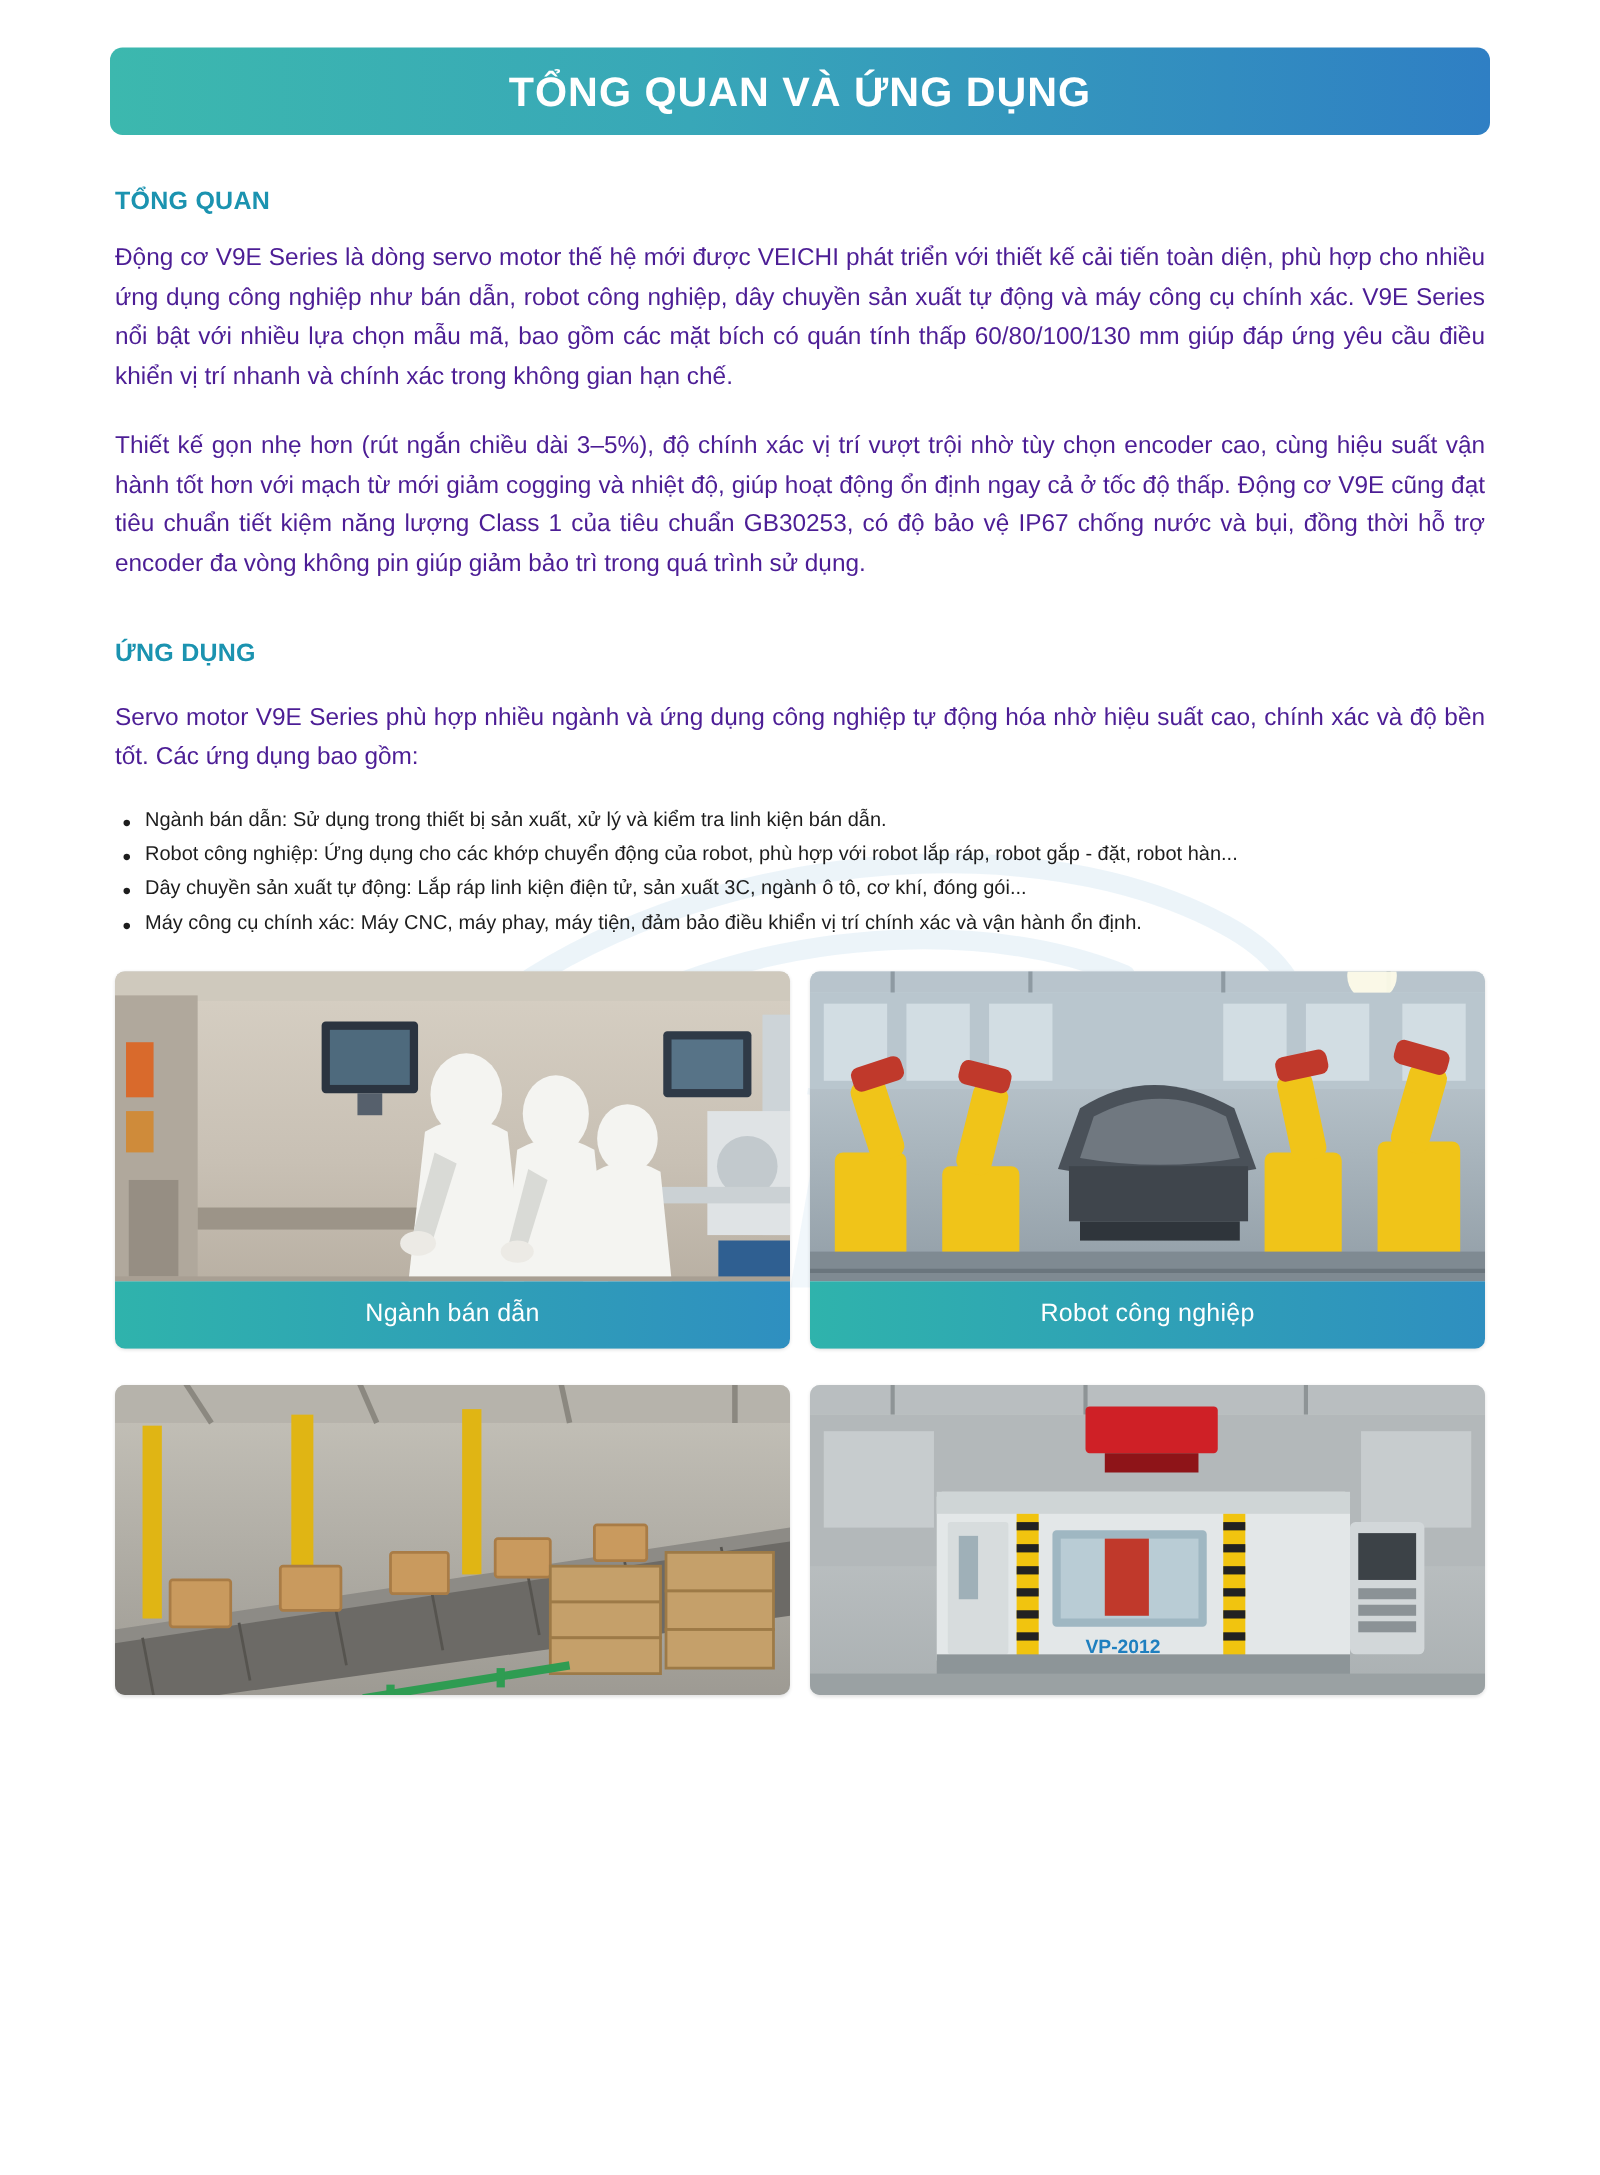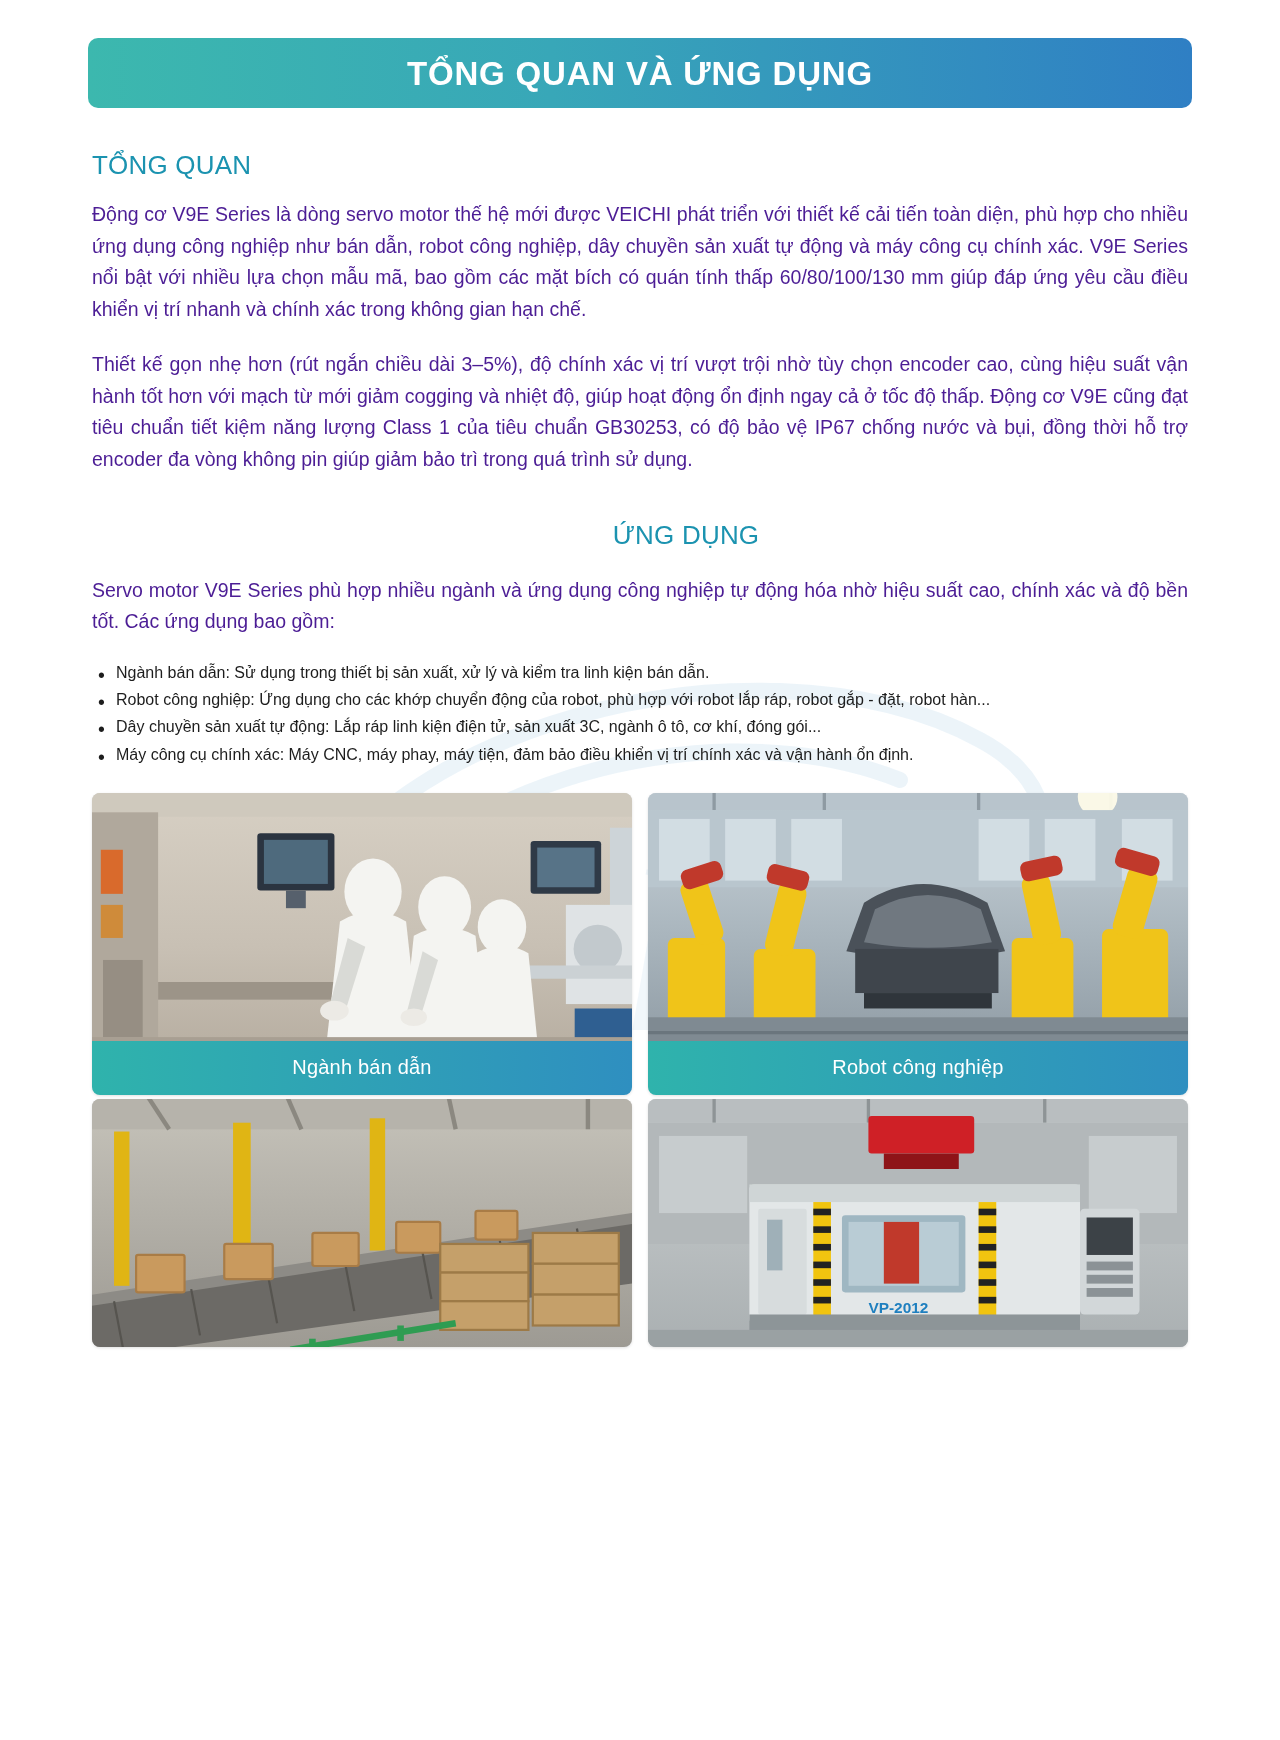--- a/index.html
+++ b/index.html
@@ -52,27 +52,27 @@
     font-size: 33px;
     font-weight: 700;
     letter-spacing: 0.8px;
     line-height: 1;
     text-align: center;
   }
 
   
   .section-heading {
     color: #1b93b0;
-    font-size: 26px;
-    font-weight: 400;
+    font-size: 20px;
+    font-weight: 700;
     margin: 0 0 0 92px;
     letter-spacing: 0.2px;
   }
   #overview-heading { margin-top: 42px; }
-  #application-heading { margin-top: 44px; text-align: center; }
+  #application-heading { margin-top: 44px; }
 
   
   .body-text {
     margin: 0 92px 0 92px;
     font-size: 19.5px;
     line-height: 1.62;
     color: #4c1d95;
     text-align: justify;
   }
   #overview-p1 { margin-top: 18px; }
@@ -99,21 +99,21 @@
     top: 0;
     color: #1d1d1d;
     font-size: 19.5px;
   }
 
   
   .image-grid {
     margin: 26px 92px 0 92px;
     display: grid;
     grid-template-columns: 1fr 1fr;
-    gap: 4px 16px;
+    gap: 29px 16px;
   }
   .image-card {
     border-radius: 8px;
     overflow: hidden;
     background: #dde3e7;
     box-shadow: 0 1px 3px rgba(0,0,0,.12);
   }
   .image-thumb {
     position: relative;
     height: 248px;

